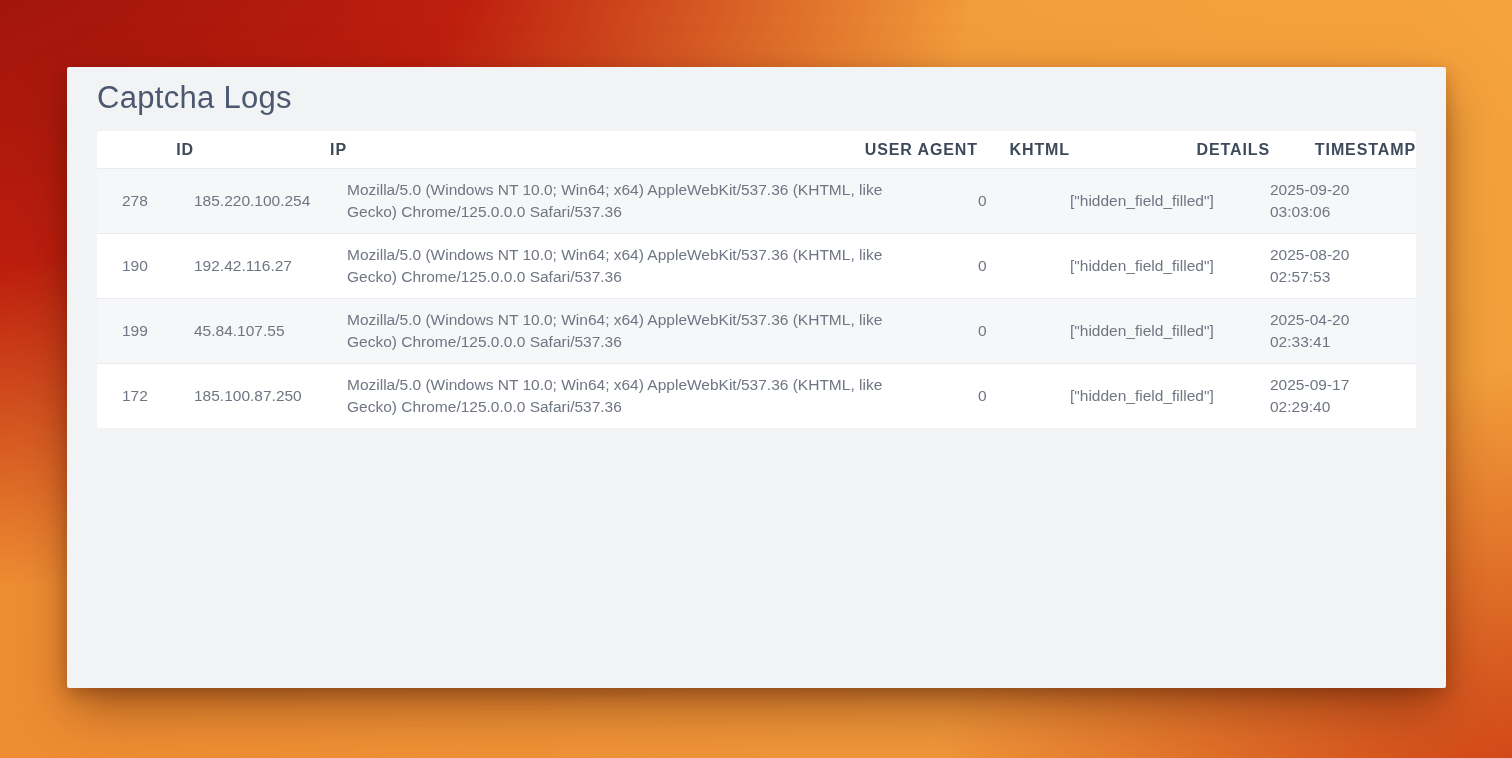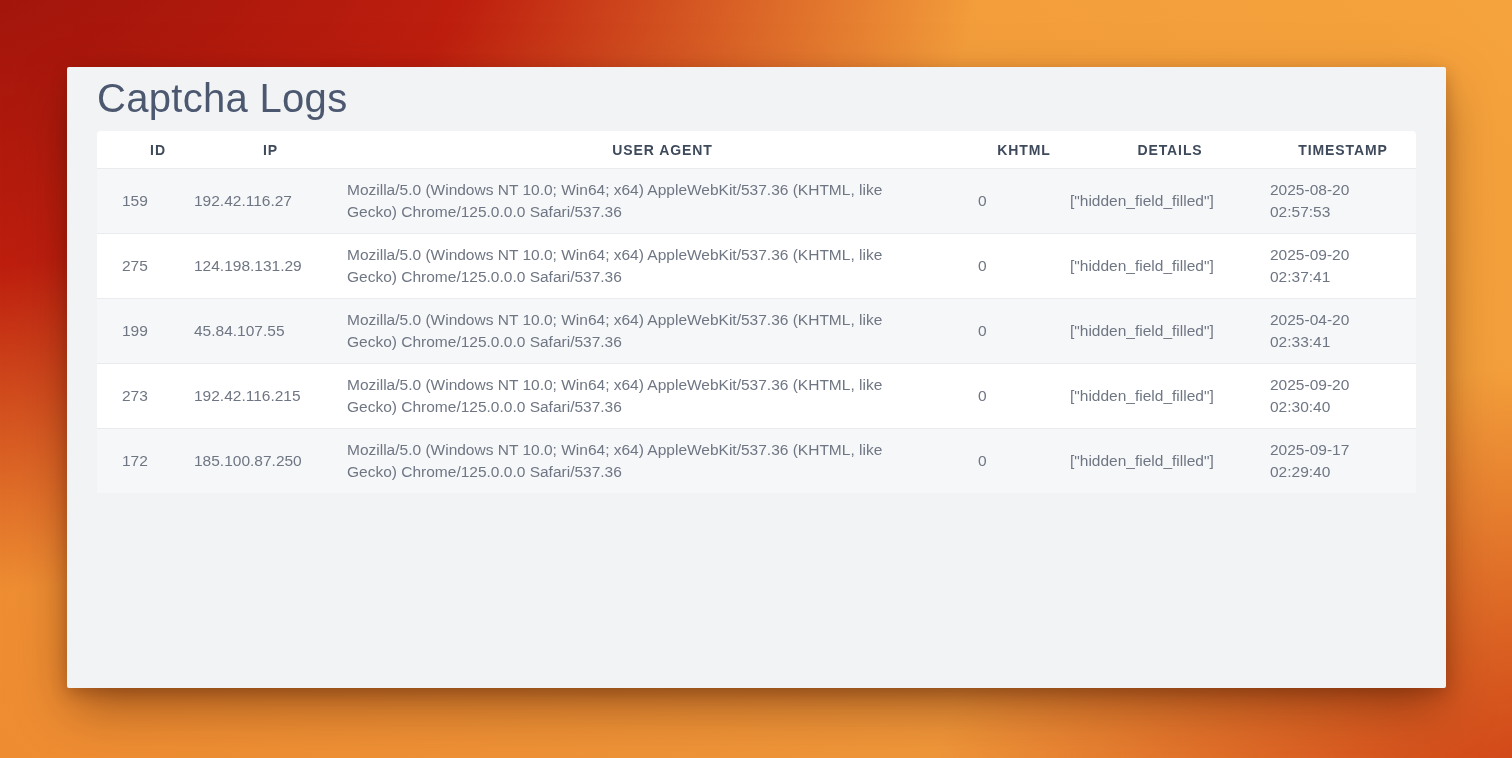--- a/index.html
+++ b/index.html
@@ -20,38 +20,38 @@
     left: 67px; top: 67px;
     width: 1379px; height: 621px;
     background: #f2f3f5;
     border-radius: 2px;
     box-shadow: 0 22px 48px -6px rgba(70, 20, 0, 0.50), 0 5px 16px rgba(70, 20, 0, 0.25);
     padding: 0 30px;
     overflow: hidden;
   }
   .page-title {
     margin: 13px 0 15px 0;
-    font-size: 40px;
+    font-size: 31px;
     line-height: 36px;
     font-weight: 500;
     letter-spacing: 0.3px;
     color: #4b5870;
   }
   table {
     width: 1319px;
     table-layout: fixed;
     border-collapse: separate;
     border-spacing: 0;
   }
   thead th {
     background: #ffffff;
     height: 37px;
     vertical-align: middle;
-    text-align: center;
-    font-size: 14px;
+    text-align: right;
+    font-size: 16px;
     font-weight: 700;
     letter-spacing: 0.9px;
     color: #3e4a5b;
     white-space: nowrap;
   }
   thead th:first-child { padding-left: 25px; border-top-left-radius: 4px; }
   thead th:last-child  { border-top-right-radius: 4px; }
   tbody td {
     height: 65px;
     vertical-align: middle;
@@ -86,50 +86,42 @@
           <th>ID</th>
           <th>IP</th>
           <th>USER AGENT</th>
           <th>KHTML</th>
           <th>DETAILS</th>
           <th>TIMESTAMP</th>
         </tr>
       </thead>
       <tbody id="logs-tbody">
           <tr>
-            <td class="cell-id">159</td>
+            <td class="cell-id">278</td>
+            <td class="cell-ip">185.220.100.254</td>
+            <td class="cell-user_agent">Mozilla/5.0 (Windows NT 10.0; Win64; x64) AppleWebKit/537.36 (KHTML, like Gecko) Chrome/125.0.0.0 Safari/537.36</td>
+            <td class="cell-score">0</td>
+            <td class="cell-details">["hidden_field_filled"]</td>
+            <td class="cell-timestamp">2025-09-20 03:03:06</td>
+          </tr>
+          <tr>
+            <td class="cell-id">190</td>
             <td class="cell-ip">192.42.116.27</td>
             <td class="cell-user_agent">Mozilla/5.0 (Windows NT 10.0; Win64; x64) AppleWebKit/537.36 (KHTML, like Gecko) Chrome/125.0.0.0 Safari/537.36</td>
             <td class="cell-score">0</td>
             <td class="cell-details">["hidden_field_filled"]</td>
             <td class="cell-timestamp">2025-08-20 02:57:53</td>
-          </tr>
-          <tr>
-            <td class="cell-id">275</td>
-            <td class="cell-ip">124.198.131.29</td>
-            <td class="cell-user_agent">Mozilla/5.0 (Windows NT 10.0; Win64; x64) AppleWebKit/537.36 (KHTML, like Gecko) Chrome/125.0.0.0 Safari/537.36</td>
-            <td class="cell-score">0</td>
-            <td class="cell-details">["hidden_field_filled"]</td>
-            <td class="cell-timestamp">2025-09-20 02:37:41</td>
           </tr>
           <tr>
             <td class="cell-id">199</td>
             <td class="cell-ip">45.84.107.55</td>
             <td class="cell-user_agent">Mozilla/5.0 (Windows NT 10.0; Win64; x64) AppleWebKit/537.36 (KHTML, like Gecko) Chrome/125.0.0.0 Safari/537.36</td>
             <td class="cell-score">0</td>
             <td class="cell-details">["hidden_field_filled"]</td>
             <td class="cell-timestamp">2025-04-20 02:33:41</td>
-          </tr>
-          <tr>
-            <td class="cell-id">273</td>
-            <td class="cell-ip">192.42.116.215</td>
-            <td class="cell-user_agent">Mozilla/5.0 (Windows NT 10.0; Win64; x64) AppleWebKit/537.36 (KHTML, like Gecko) Chrome/125.0.0.0 Safari/537.36</td>
-            <td class="cell-score">0</td>
-            <td class="cell-details">["hidden_field_filled"]</td>
-            <td class="cell-timestamp">2025-09-20 02:30:40</td>
           </tr>
           <tr>
             <td class="cell-id">172</td>
             <td class="cell-ip">185.100.87.250</td>
             <td class="cell-user_agent">Mozilla/5.0 (Windows NT 10.0; Win64; x64) AppleWebKit/537.36 (KHTML, like Gecko) Chrome/125.0.0.0 Safari/537.36</td>
             <td class="cell-score">0</td>
             <td class="cell-details">["hidden_field_filled"]</td>
             <td class="cell-timestamp">2025-09-17 02:29:40</td>
           </tr>
         </tbody>

